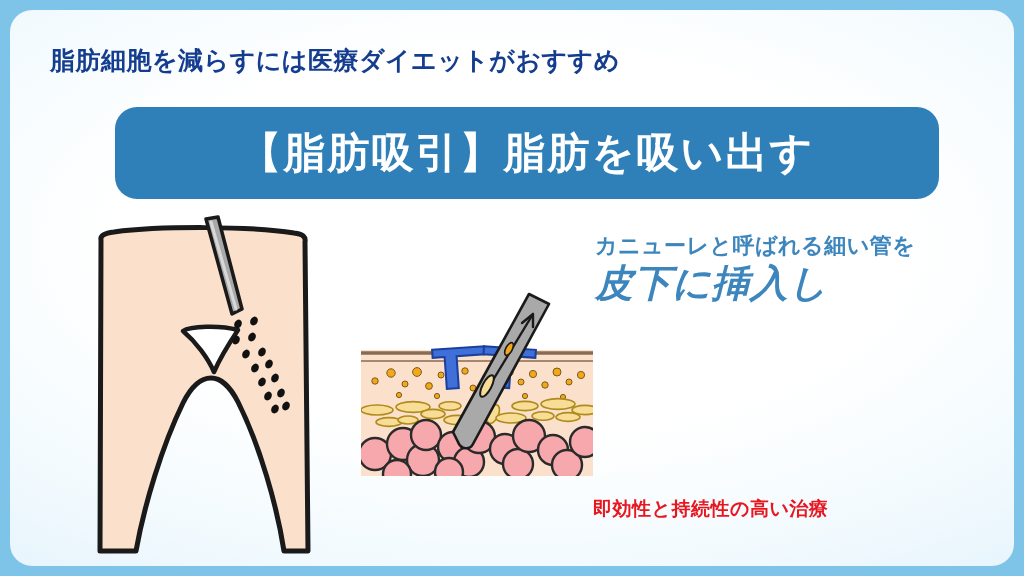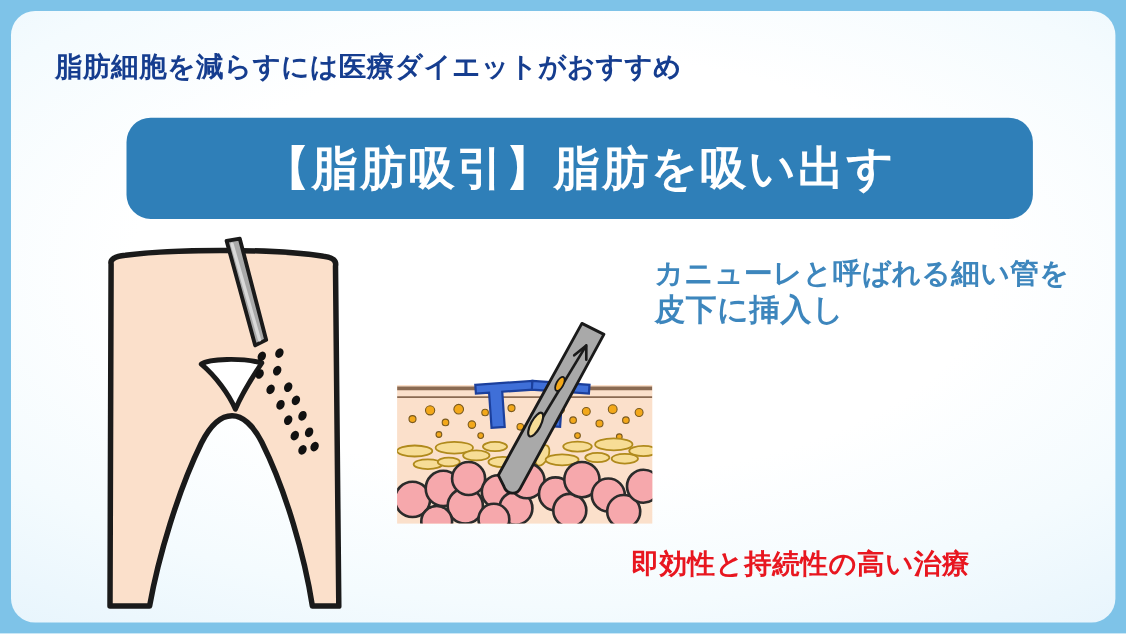--- a/index.html
+++ b/index.html
@@ -67,44 +67,45 @@
   }
 
   
   #right-text {
     position: absolute;
     left: 585px;
     top: 222px;
     width: 400px;
   }
   #right-line-1 {
-    font-size: 26px;
+    font-size: 22px;
     font-weight: 700;
     color: #3d86bd;
     letter-spacing: 0.5px;
     line-height: 1.25;
     white-space: nowrap;
   }
   #right-line-2,
   #right-line-3 {
-    font-size: 28px;
+    font-size: 38px;
     font-weight: 700;
     color: #3d86bd;
     letter-spacing: 0.5px;
     line-height: 1.22;
     white-space: nowrap;
+    font-style: italic;
   }
   #right-line-3 { margin-left: 17px; }
 
   
   #red-note {
     position: absolute;
-    left: 564px;
+    left: 583px;
     top: 486px;
-    font-size: 25px;
+    font-size: 19px;
     font-weight: 700;
     color: #e8161f;
     letter-spacing: 0.5px;
     white-space: nowrap;
   }
 
   
   #legs-illustration {
     position: absolute;
     left: 60px;

